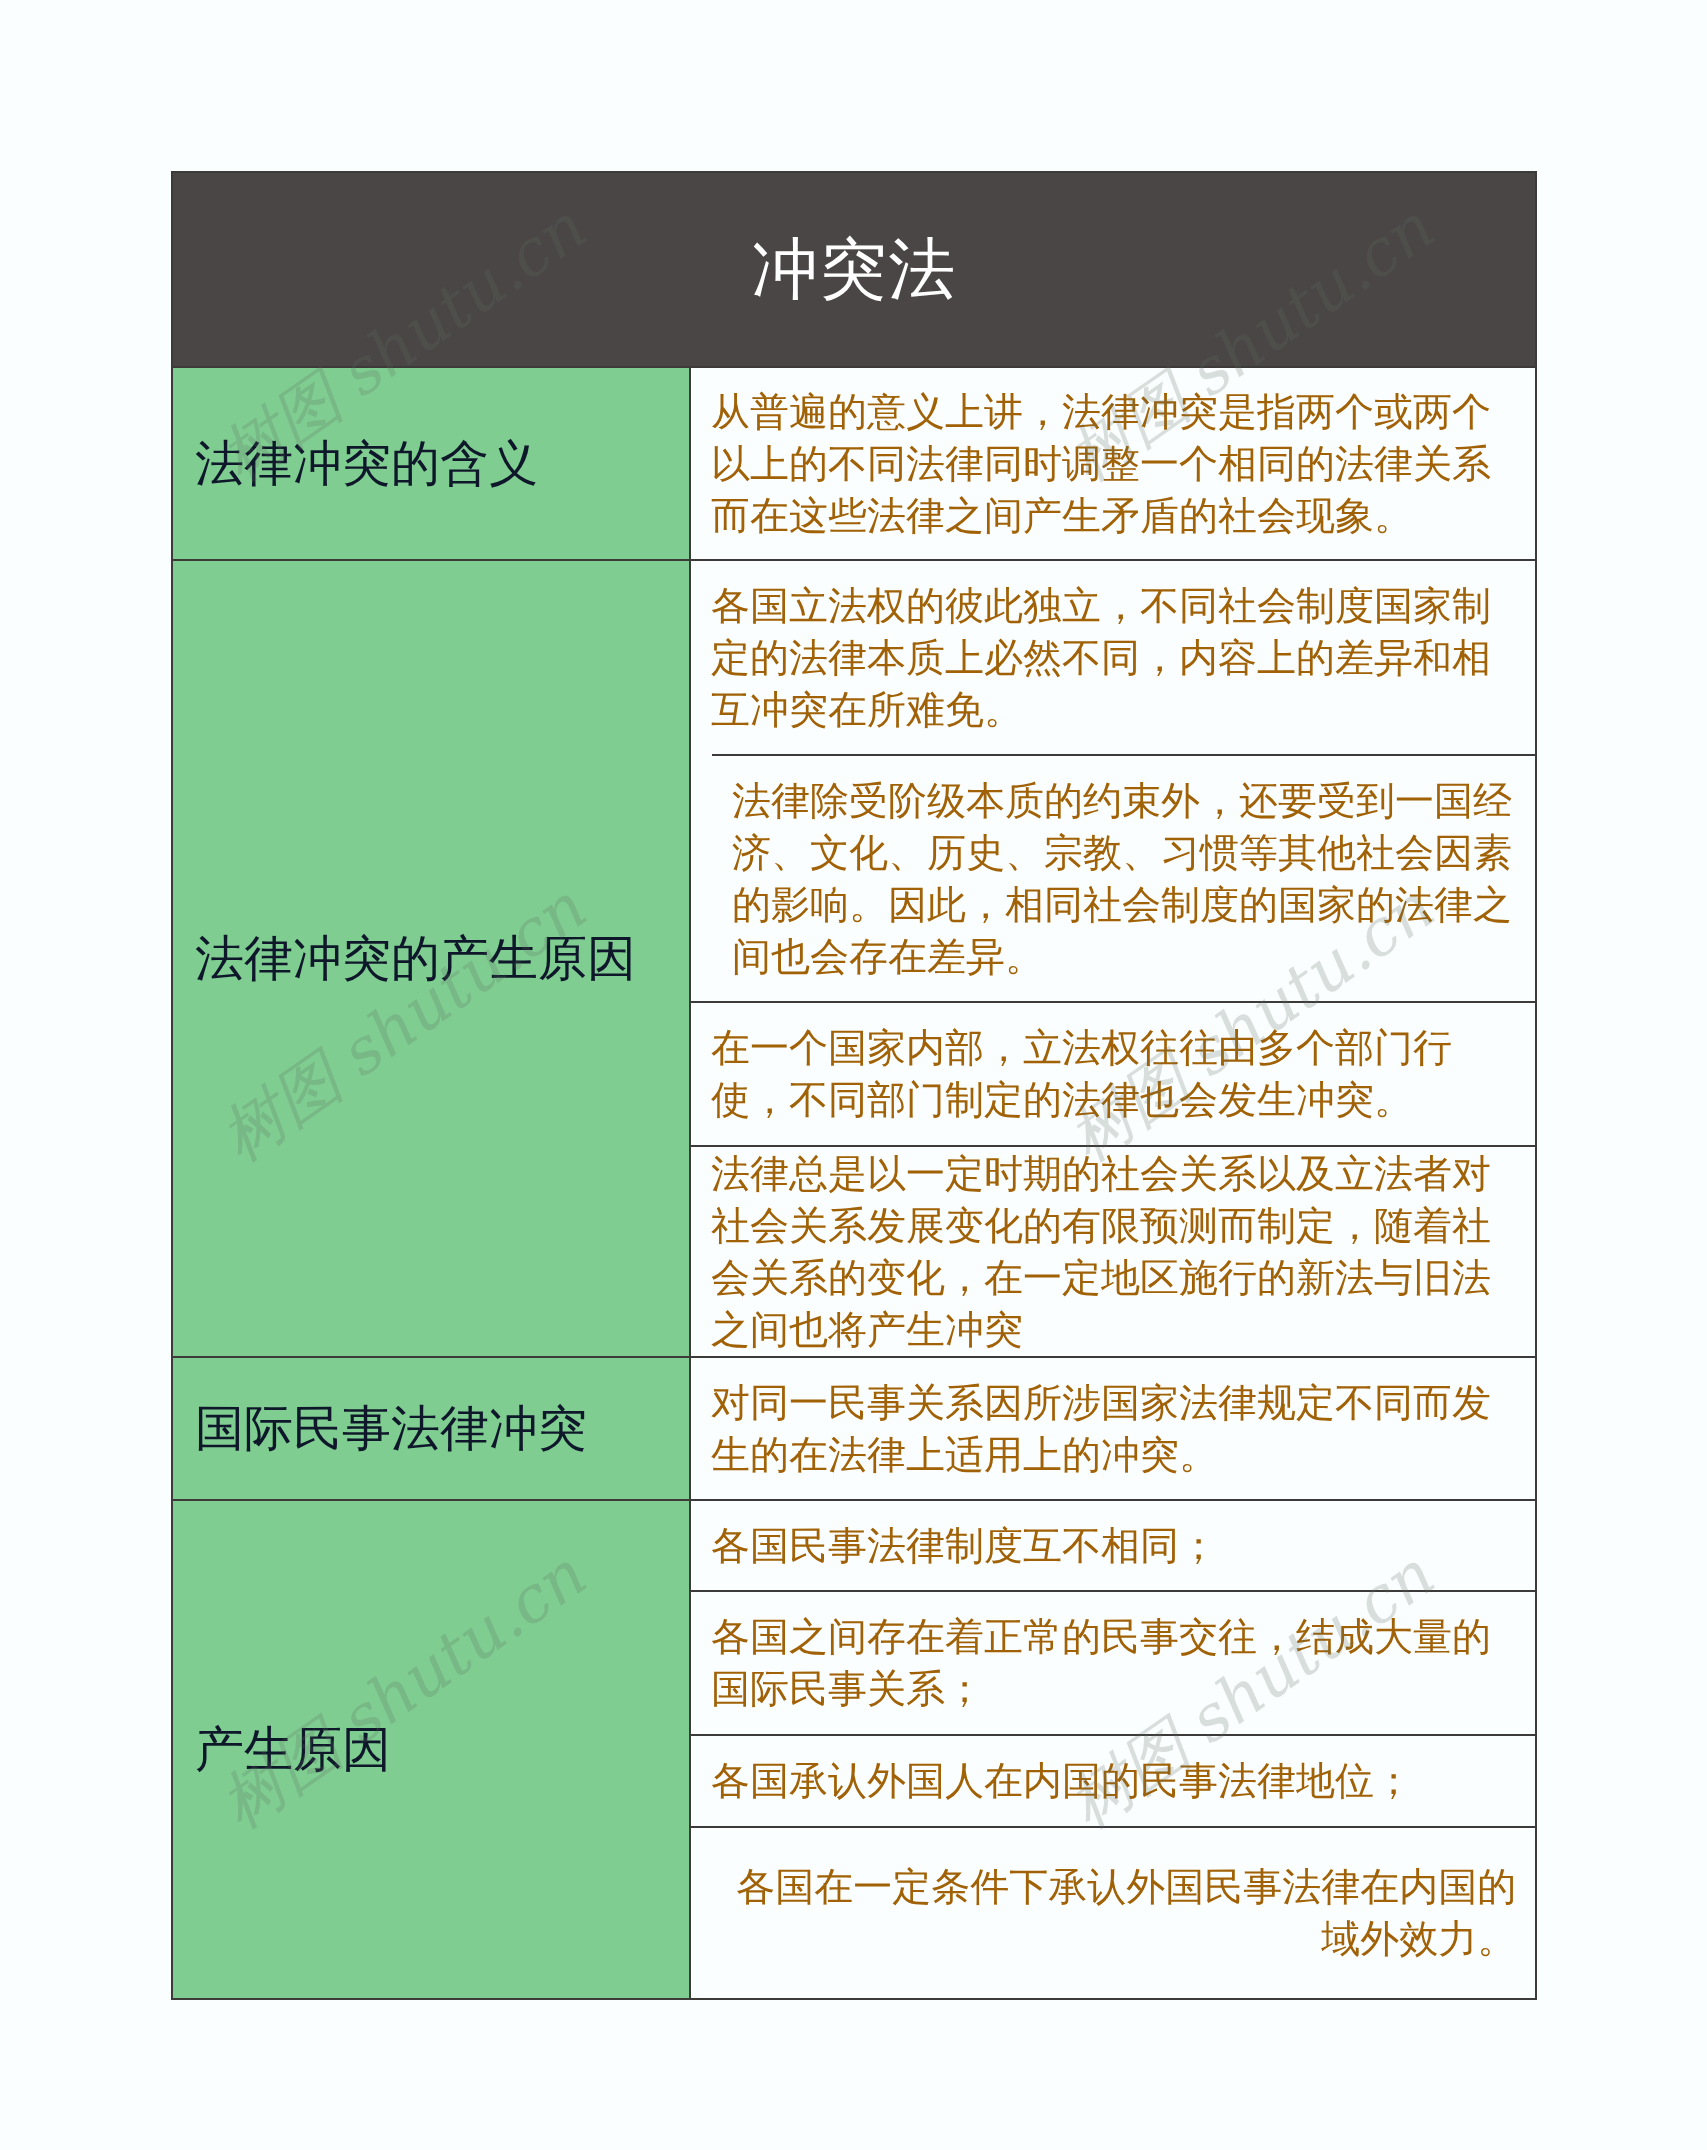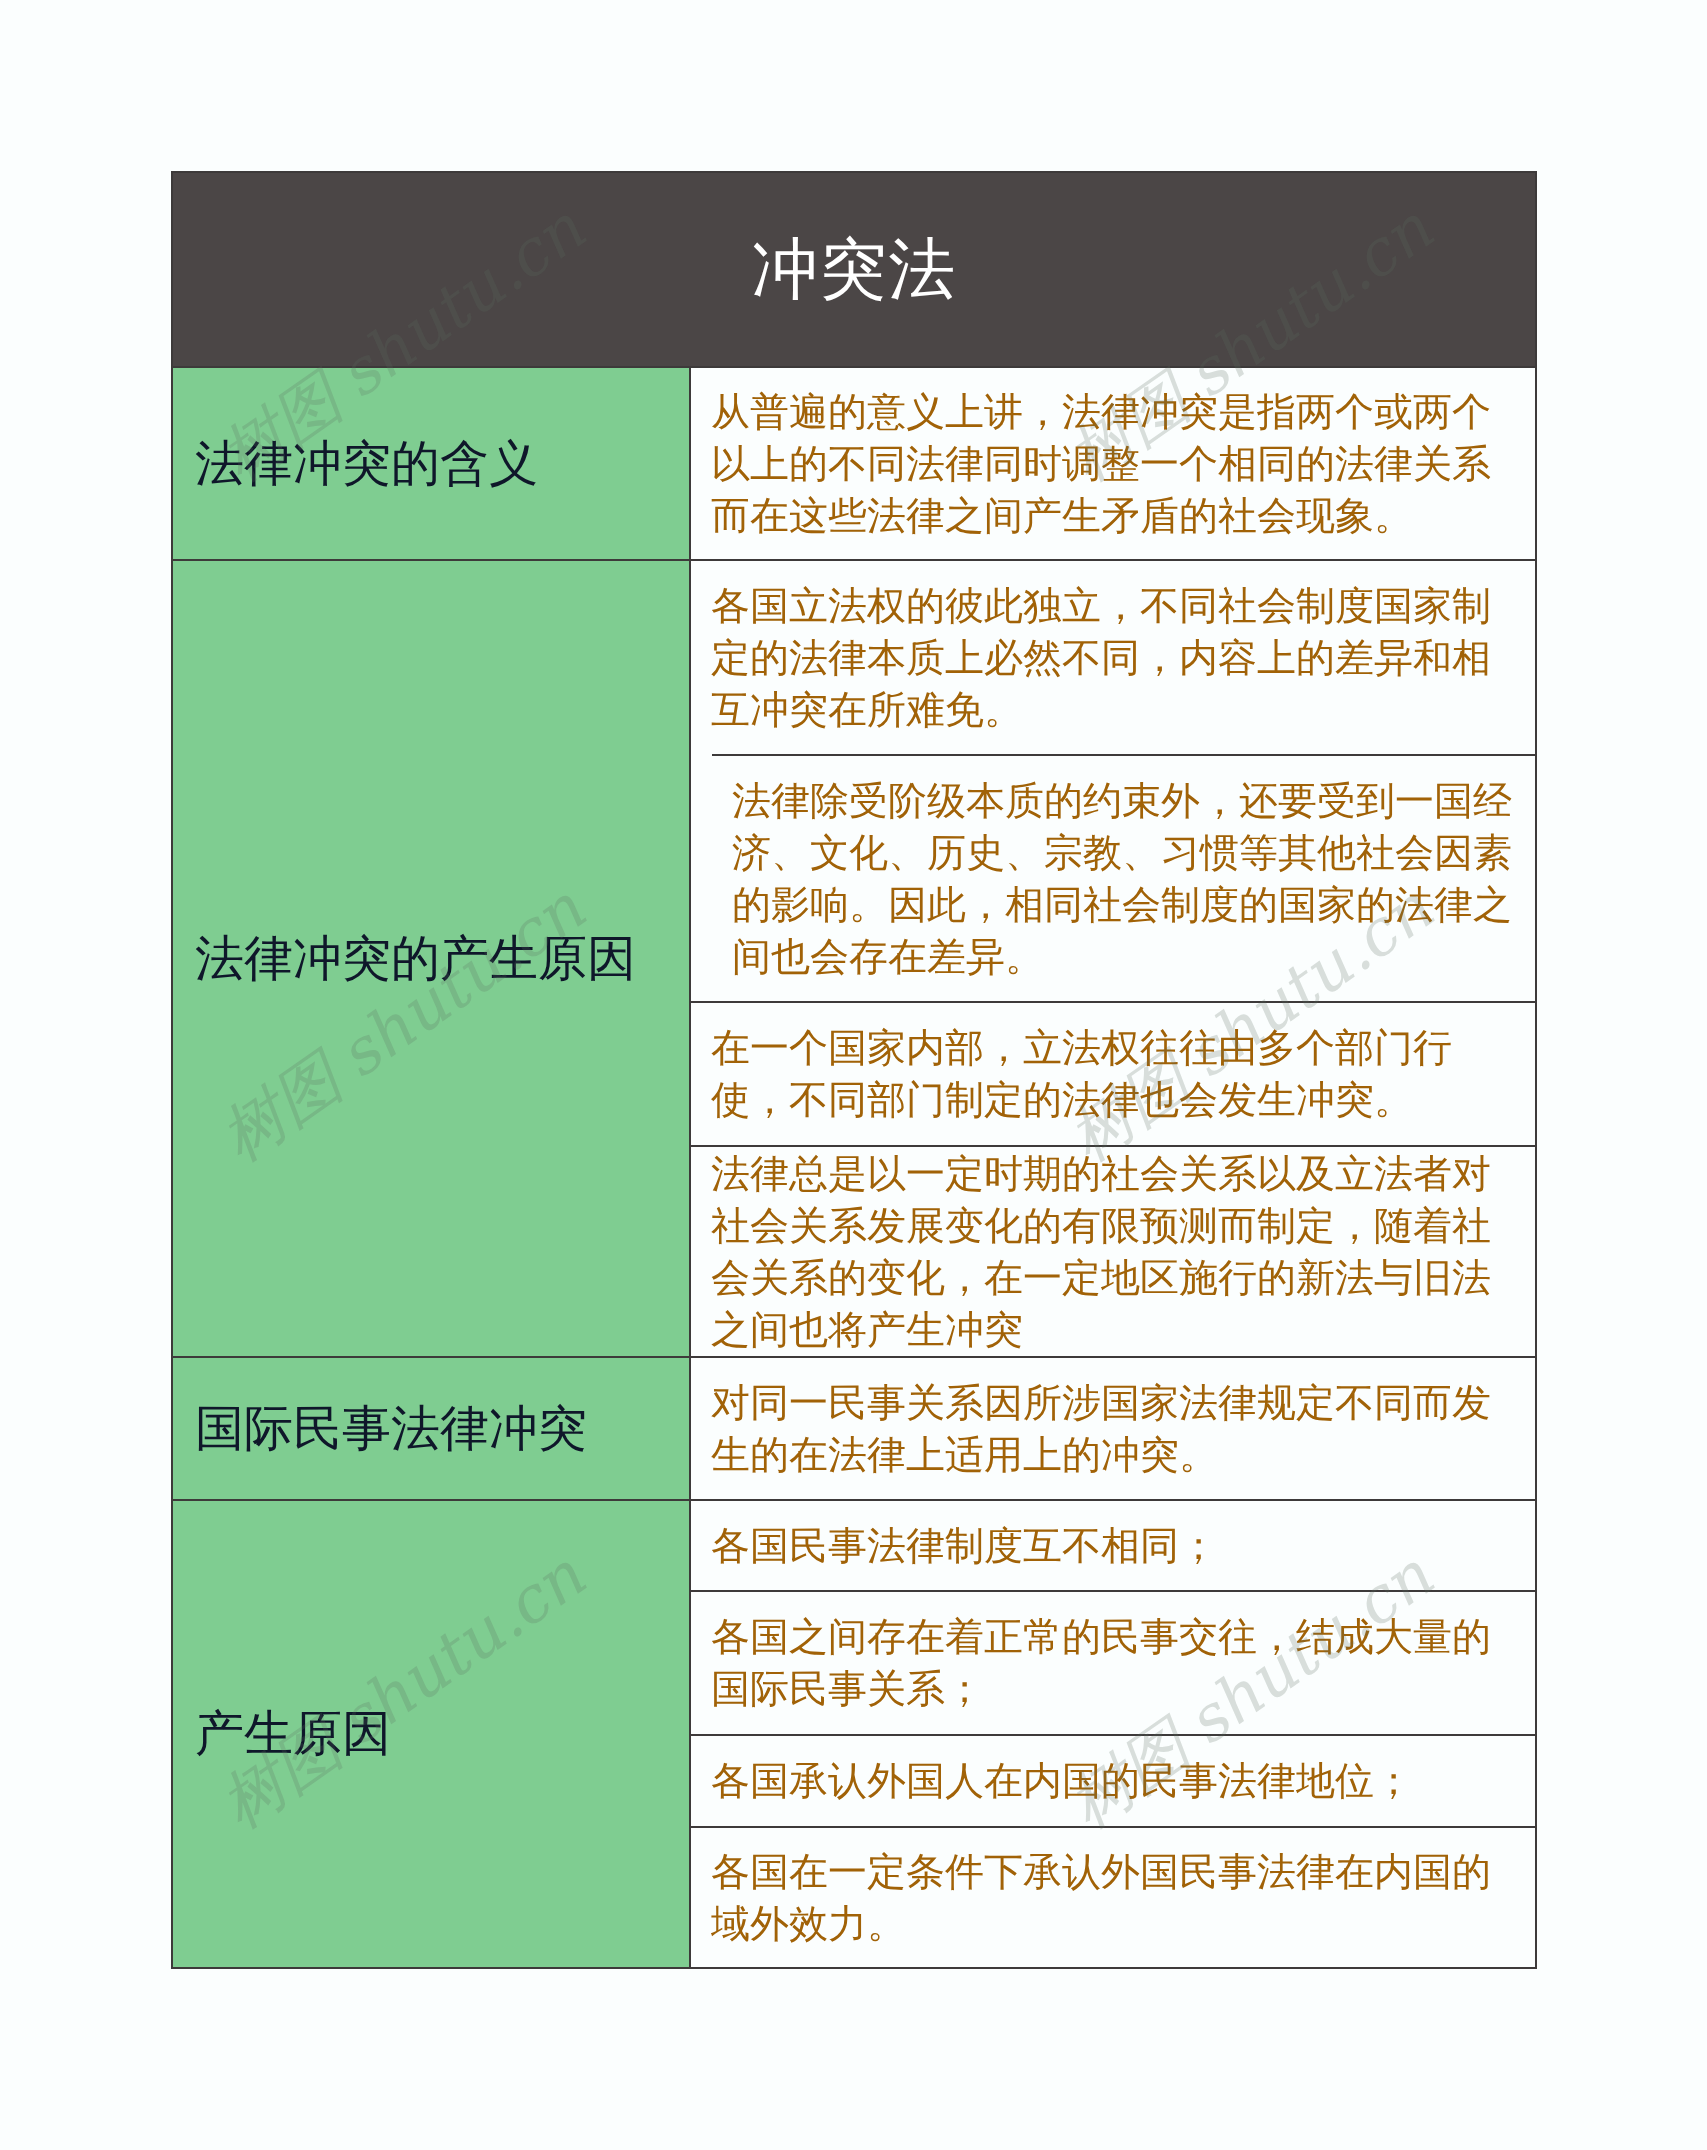--- a/index.html
+++ b/index.html
@@ -97,21 +97,21 @@
       <div class="value" style="height:141px;">对同一民事关系因所涉国家法律规定不同而发生的在法律上适用上的冲突。</div>
     </div>
   </div>
 
   <div class="row">
     <div class="label">产生原因</div>
     <div class="values">
       <div class="value" style="height:89px;">各国民事法律制度互不相同；</div>
       <div class="value" style="height:144px;">各国之间存在着正常的民事交往，结成大量的国际民事关系；</div>
       <div class="value" style="height:92px;">各国承认外国人在内国的民事法律地位；</div>
-      <div class="value" style="height:141px;">各国在一定条件下承认外国民事法律在内国的域外效力。</div>
+      <div class="value" style="height:172px;text-align:right;">各国在一定条件下承认外国民事法律在内国的域外效力。</div>
     </div>
   </div>
 </div>
 
 <div class="watermark" style="left:253px; top:414px;">树图 shutu.cn</div>
 <div class="watermark" style="left:1101px; top:414px;">树图 shutu.cn</div>
 <div class="watermark" style="left:253px; top:1094px;">树图 shutu.cn</div>
 <div class="watermark" style="left:1101px; top:1094px;">树图 shutu.cn</div>
 <div class="watermark" style="left:253px; top:1761px;">树图 shutu.cn</div>
 <div class="watermark" style="left:1101px; top:1761px;">树图 shutu.cn</div>

